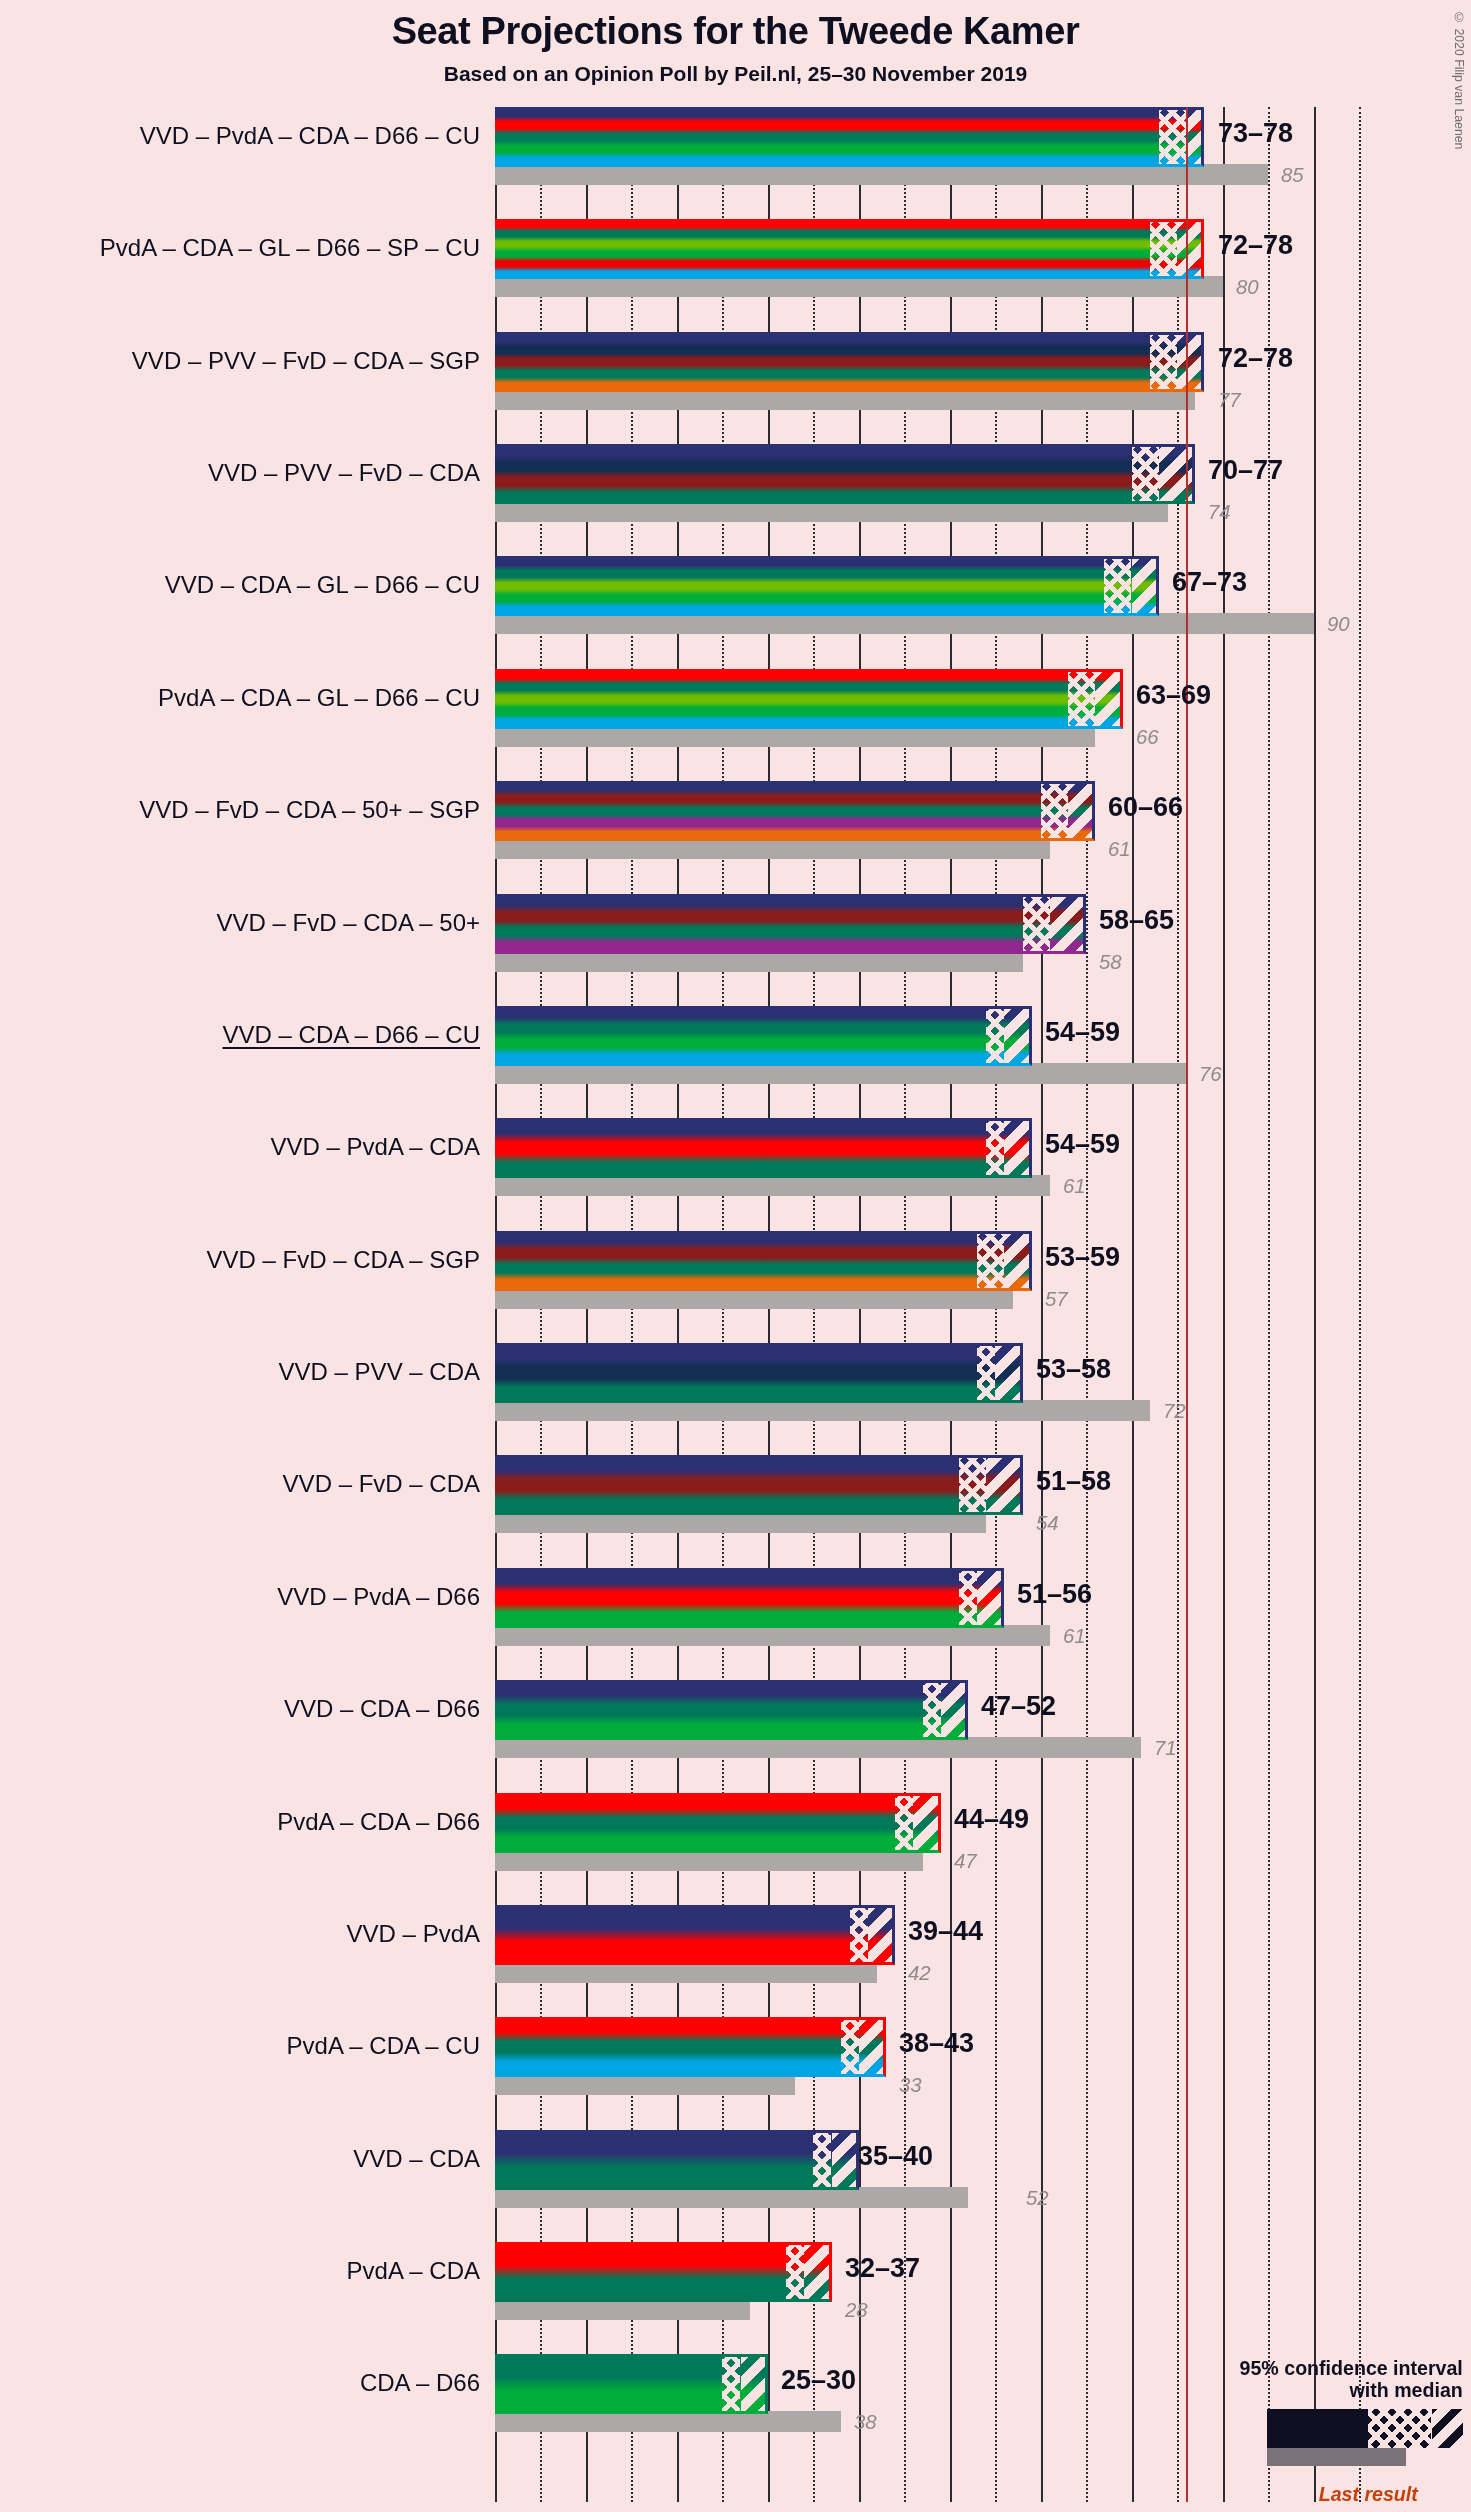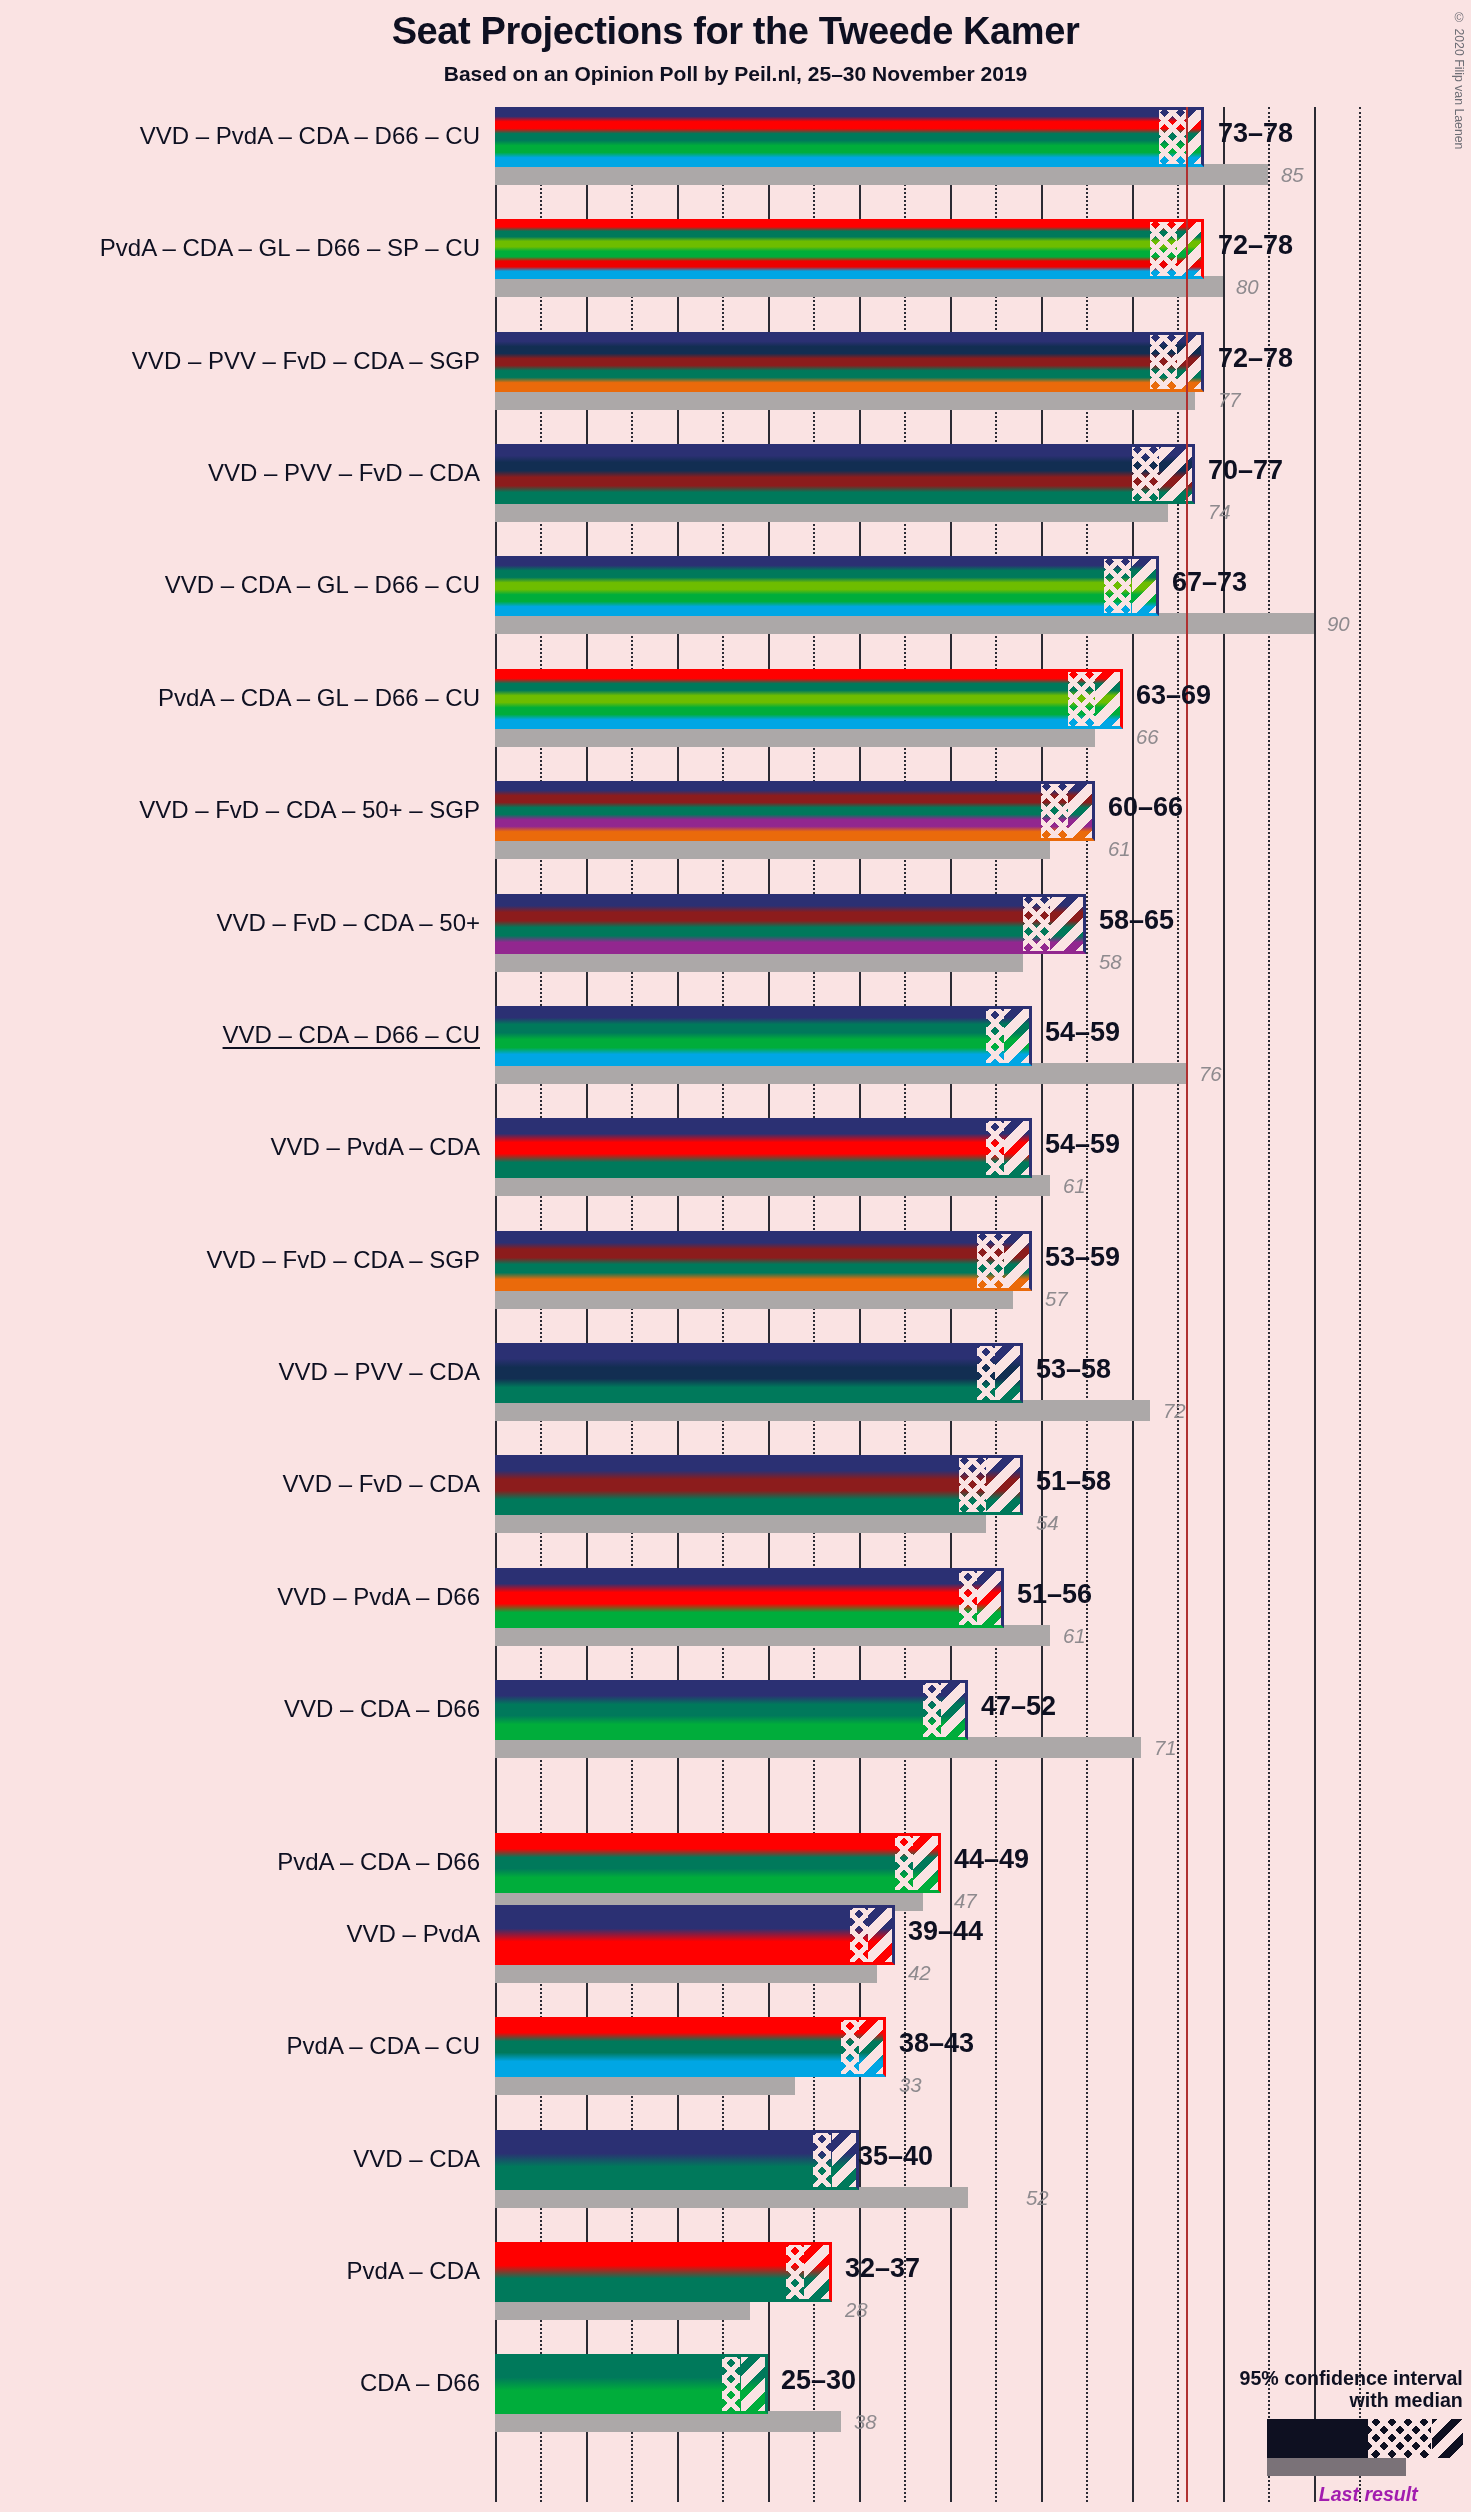--- a/index.html
+++ b/index.html
@@ -142,22 +142,22 @@
     box-sizing:border-box;
   }
   .legend-last{
     margin-left:auto;
     margin-top:0px;
     width:139px;height:18px;
     background:#7A7278;
     margin-right:57px;
   }
   .legend-lastlabel{
-    font-size:19.6px;font-style:italic;font-weight:bold;color:#a21caf;
-    margin-top:7px;margin-right:45px;
+    font-size:19.6px;font-style:italic;font-weight:bold;color:#c2410c;
+    margin-top:17px;margin-right:45px;
   }
 </style>
 </head>
 <body>
 
 <div id="chart-root">
 
   <div class="title">Seat Projections for the Tweede Kamer</div>
   <div class="subtitle">Based on an Opinion Poll by Peil.nl, 25–30 November 2019</div>
   <div class="copyright">© 2020 Filip van Laenen</div>
@@ -357,21 +357,21 @@
         <div class="last-bar" style="top: 57px; height: 21px; width: 646px;"></div>
         <div class="ci-bar" style="top: 0px; height: 60px; width: 473px;">
           <div class="ci-fill" style="background: linear-gradient(rgb(43, 48, 115) 7.33%, rgb(43, 48, 115) 26%, rgb(0, 121, 91) 40.67%, rgb(0, 121, 91) 59.33%, rgb(0, 173, 59) 74%, rgb(0, 173, 59) 92.67%);"></div>
           <div class="hatch-cross" style="left: 428px; width: 18px;"></div>
           <div class="hatch-diag" style="left: 446px; width: 27px;"></div>
           <div class="ci-border" style="border-top: 3.3px solid rgb(43, 48, 115); border-bottom: 3.3px solid rgb(0, 173, 59); border-right: 3.3px solid rgb(43, 48, 115); box-sizing: border-box;"></div>
         </div>
         <div class="range-text" style="left: 486px; top: 10.6px;">47–52</div>
         <div class="last-text" style="left: 659px; top: 57px;">71</div>
       </div>
-      <div class="row" style="top: 1726px; height: 82px; padding-left: 37px;">
+      <div class="row" style="top: 1686px; height: 82px; padding-left: 37px;">
         <div class="label-wrap" style="top: 14.7px;"><span>PvdA – CDA – D66</span></div>
         <div class="last-bar" style="top: 57px; height: 21px; width: 428px;"></div>
         <div class="ci-bar" style="top: 0px; height: 60px; width: 446px;">
           <div class="ci-fill" style="background: linear-gradient(rgb(255, 0, 0) 7.33%, rgb(255, 0, 0) 26%, rgb(0, 121, 91) 40.67%, rgb(0, 121, 91) 59.33%, rgb(0, 173, 59) 74%, rgb(0, 173, 59) 92.67%);"></div>
           <div class="hatch-cross" style="left: 400px; width: 18px;"></div>
           <div class="hatch-diag" style="left: 418px; width: 27px;"></div>
           <div class="ci-border" style="border-top: 3.3px solid rgb(255, 0, 0); border-bottom: 3.3px solid rgb(0, 173, 59); border-right: 3.3px solid rgb(255, 0, 0); box-sizing: border-box;"></div>
         </div>
         <div class="range-text" style="left: 459px; top: 10.6px;">44–49</div>
         <div class="last-text" style="left: 459px; top: 57px;">47</div>

